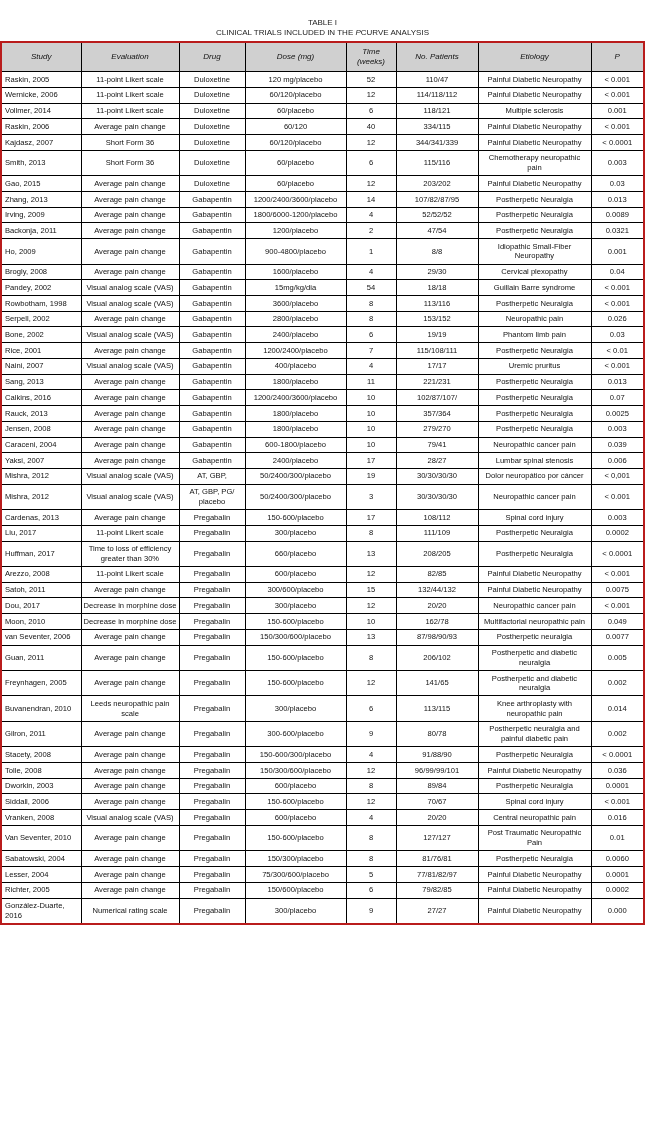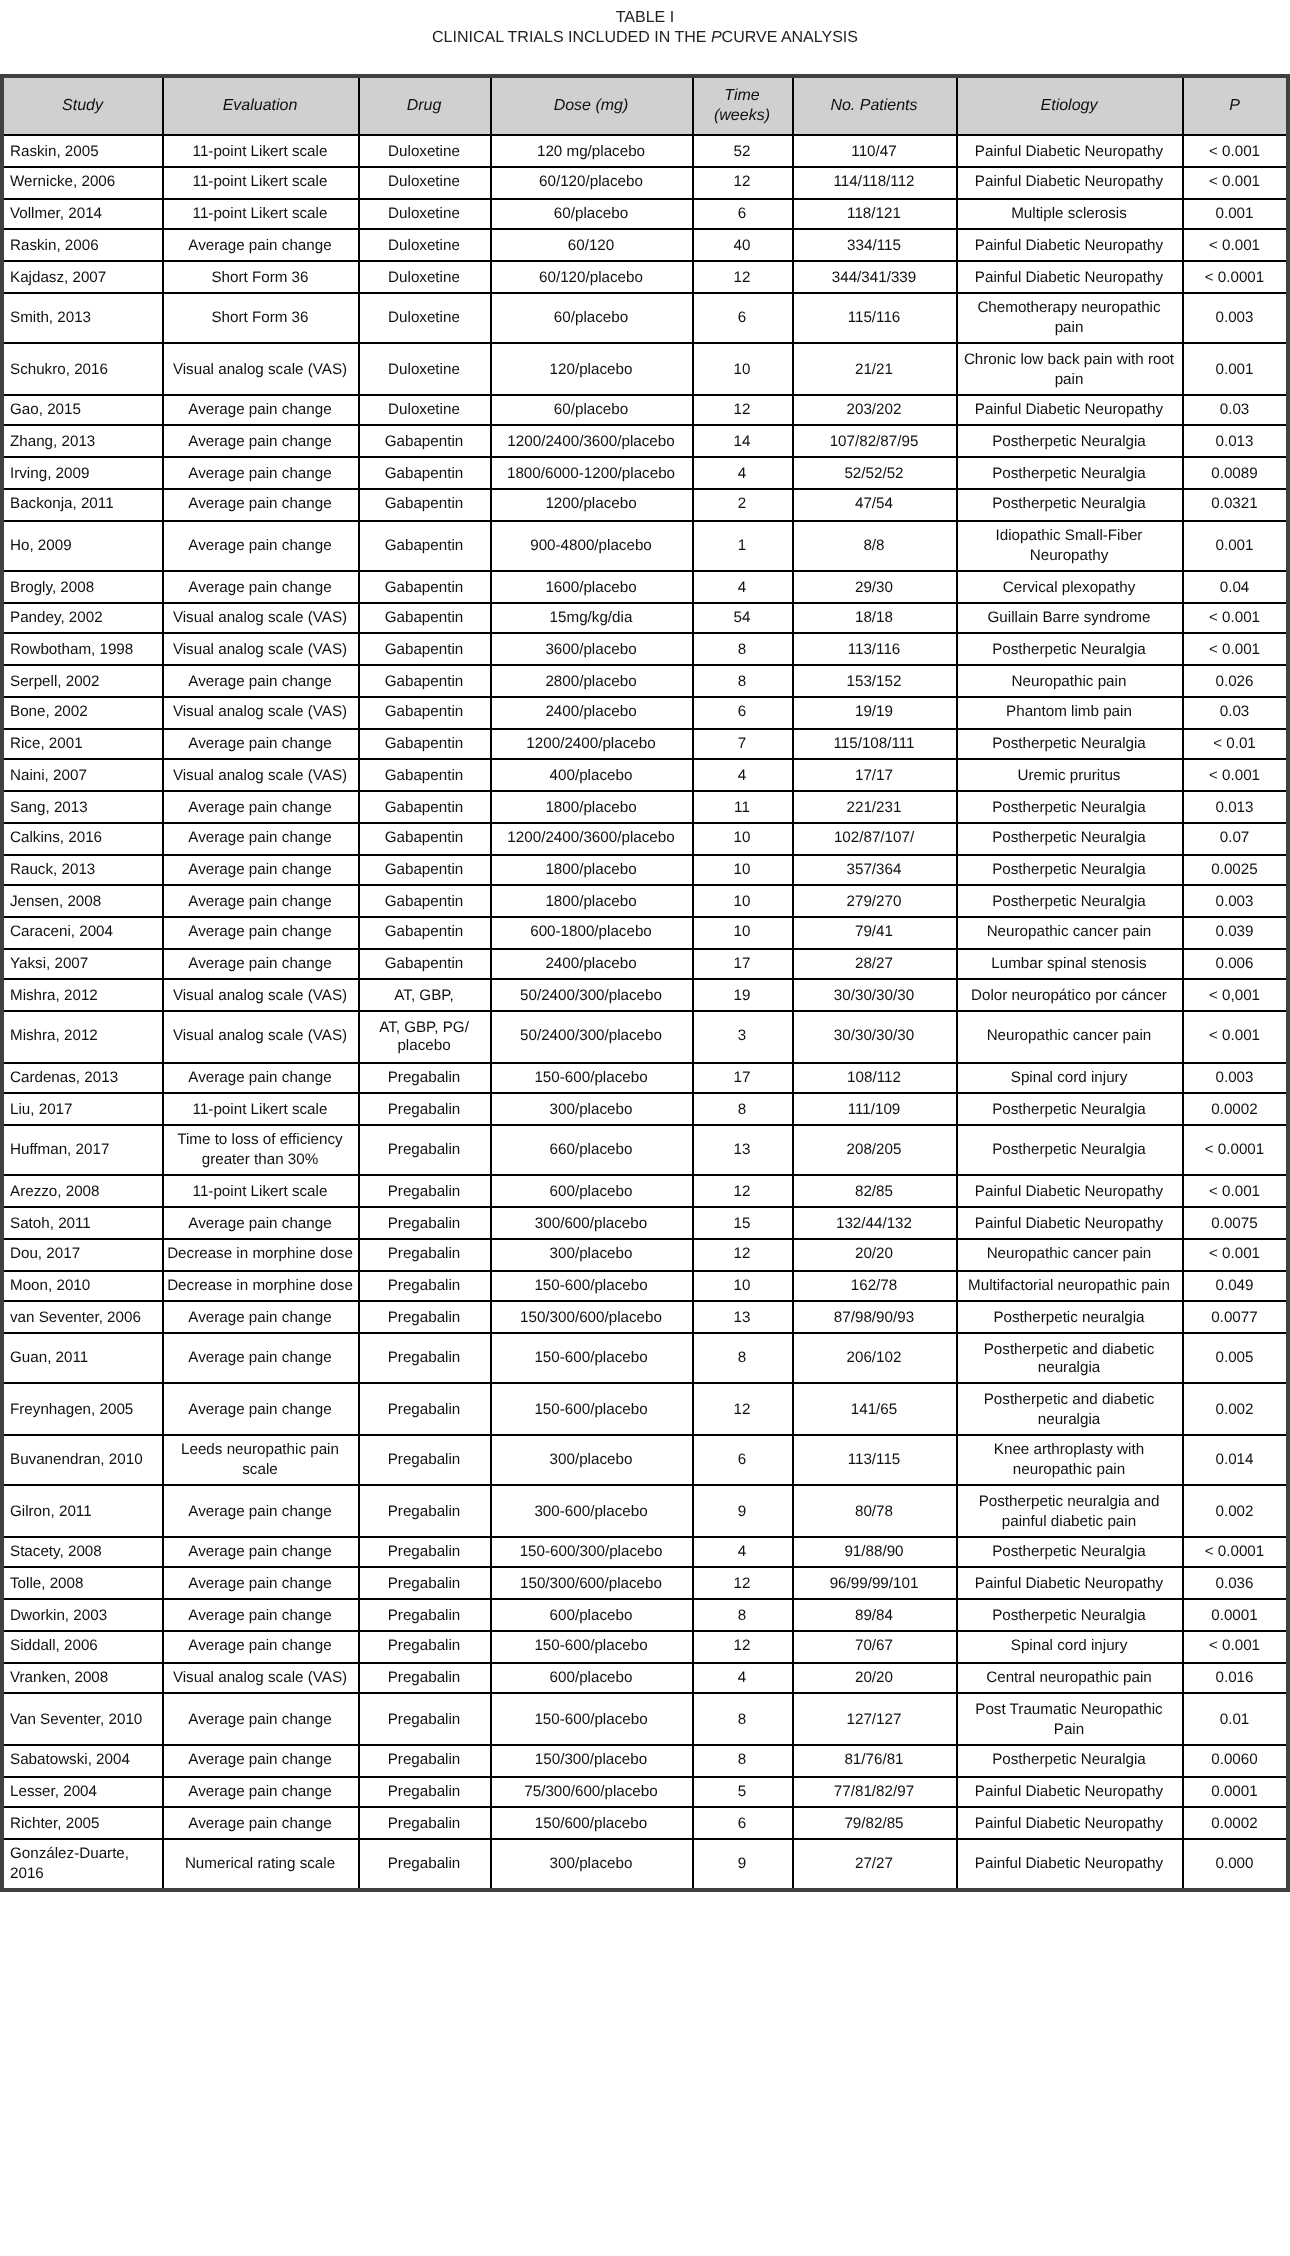--- a/index.html
+++ b/index.html
@@ -1,26 +1,26 @@
 <!DOCTYPE html>
 <html><head>
 <meta charset="utf-8">
 <style>
   html,body{margin:0;padding:0;background:#ffffff;}
   .page{
     width:645px;height:1128px;box-sizing:border-box;
     font-family:"Liberation Sans",sans-serif;color:#111;
     background:#fff;overflow:hidden;
   }
-  .caption{text-align:center;padding-top:4px;font-size:8px;line-height:1.3;color:#222;}
+  .caption{text-align:center;padding-top:18px;font-size:8px;line-height:1.3;color:#222;}
   .caption .title-line i{font-style:italic;}
   table.trials{
     border-collapse:collapse;table-layout:fixed;
-    width:643px;margin:12px auto 0 auto;
-    border:2px solid #404040;
+    width:643px;margin:2px auto 0 auto;
+    border:2px solid #b91c1c;
   }
   th,td{
     border:1px solid #000;
     font-size:7.6px;line-height:1.28;
     padding:2.5px 2px;
     text-align:center;vertical-align:middle;
     overflow:hidden;word-wrap:break-word;
   }
   th{
     background:#d0d0d0;
@@ -116,30 +116,20 @@
           <td class="col-study">Smith, 2013</td>
           <td class="col-evaluation">Short Form 36</td>
           <td class="col-drug">Duloxetine</td>
           <td class="col-dose">60/<wbr>placebo</td>
           <td class="col-time">6</td>
           <td class="col-patients">115/<wbr>116</td>
           <td class="col-etiology">Chemotherapy neuropathic pain</td>
           <td class="col-p">0.003</td>
         </tr>
         <tr>
-          <td class="col-study">Schukro, 2016</td>
-          <td class="col-evaluation">Visual analog scale (VAS)</td>
-          <td class="col-drug">Duloxetine</td>
-          <td class="col-dose">120/<wbr>placebo</td>
-          <td class="col-time">10</td>
-          <td class="col-patients">21/<wbr>21</td>
-          <td class="col-etiology">Chronic low back pain with root pain</td>
-          <td class="col-p">0.001</td>
-        </tr>
-        <tr>
           <td class="col-study">Gao, 2015</td>
           <td class="col-evaluation">Average pain change</td>
           <td class="col-drug">Duloxetine</td>
           <td class="col-dose">60/<wbr>placebo</td>
           <td class="col-time">12</td>
           <td class="col-patients">203/<wbr>202</td>
           <td class="col-etiology">Painful Diabetic Neuropathy</td>
           <td class="col-p">0.03</td>
         </tr>
         <tr>

